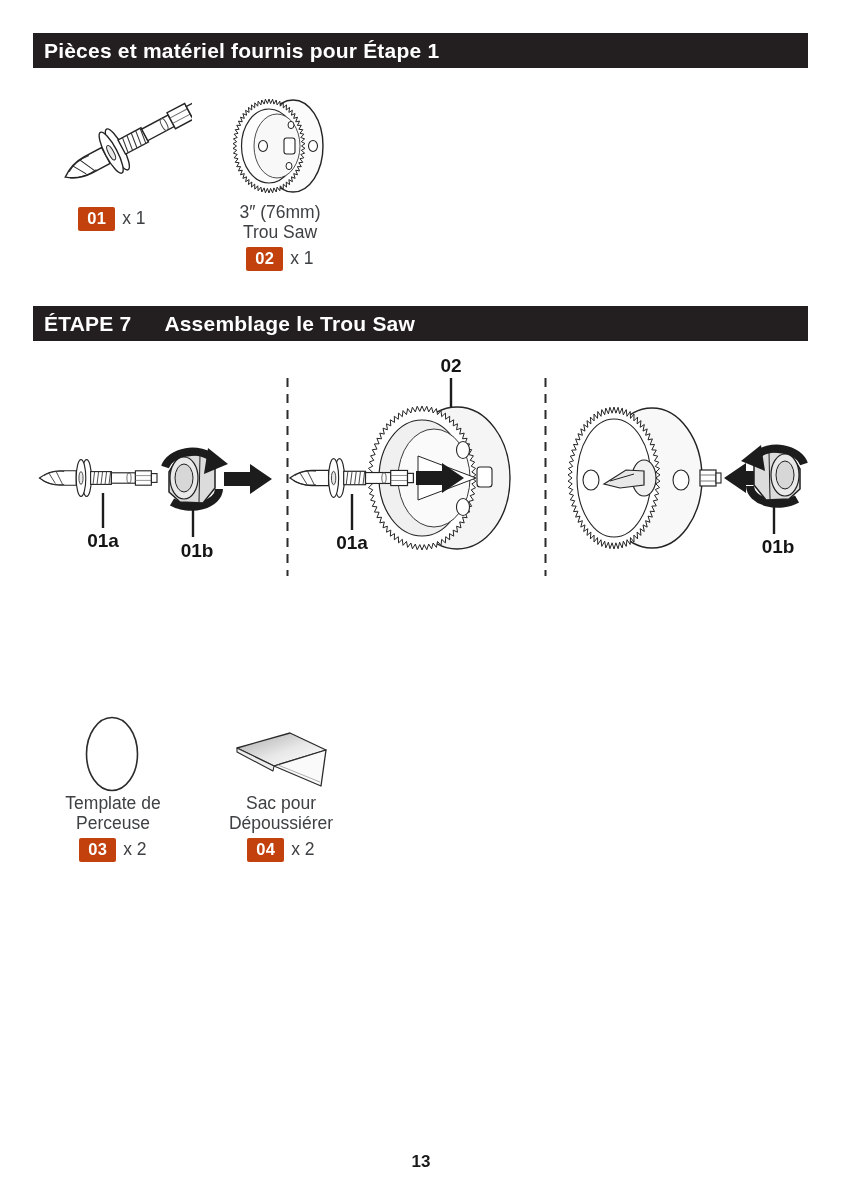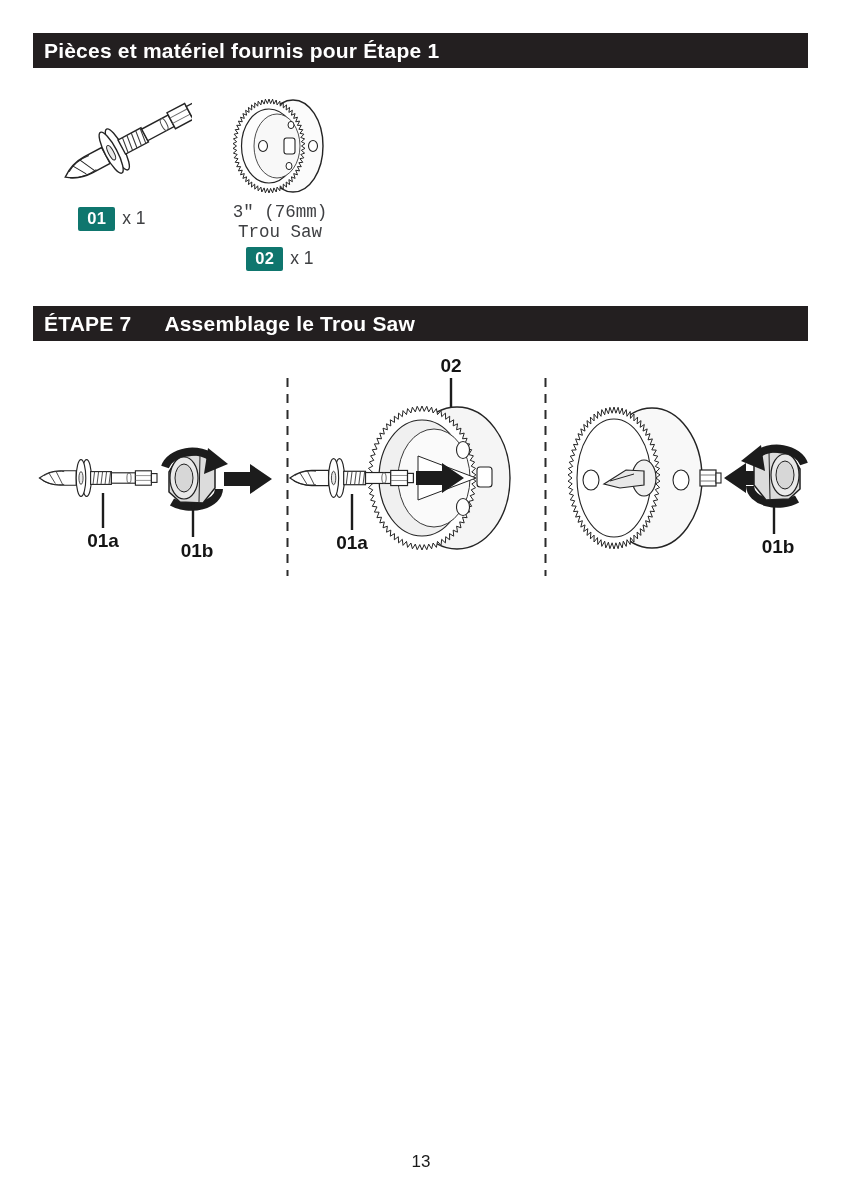--- a/index.html
+++ b/index.html
@@ -13,37 +13,37 @@
     color:#ffffff;font-size:21px;font-weight:bold;line-height:35px;
     padding-left:11px;box-sizing:border-box;letter-spacing:.2px;white-space:nowrap;
   }
   .bar .step-gap{display:inline-block;width:33px;}
   
   .part{position:absolute;width:160px;text-align:center;}
   .illus{display:flex;justify-content:center;align-items:flex-end;}
   .p1 .illus{height:112px;}
   .p2 .illus{height:93px;}
   .pname{font-size:17.5px;line-height:20px;color:#3f4043;}
-  .pname .ln{display:block;min-height:20px;font-family:Liberation Mono, monospace;}
+  .pname .ln{display:block;min-height:20px;}
   .pqty{margin-top:5px;font-size:17.5px;color:#3f4043;}
   .badge{
-    display:inline-block;min-width:37px;background:#0f766e;color:#ffffff;
+    display:inline-block;min-width:37px;background:#c2410c;color:#ffffff;
     font-weight:bold;font-size:16.5px;text-align:center;padding:2px 0 3px;
     border-radius:2px;letter-spacing:.5px;
   }
   .qty{margin-left:2px;}
   
   .diagram{position:absolute;left:30px;top:350px;}
   svg text.dlabel{
     font-family:"Liberation Sans",sans-serif;font-weight:bold;font-size:19px;
     fill:#141414;text-anchor:middle;
   }
   .pagenum{
     position:absolute;left:0;top:1152px;width:100%;text-align:center;
-    font-size:17px;font-weight:normal;color:#1a1a1a;
+    font-size:17px;font-weight:bold;color:#1a1a1a;
   }
 </style>
 </head>
 <body>
 
 <div class="page">
 
   <svg width="0" height="0" style="position:absolute" aria-hidden="true">
     <defs>
       <linearGradient id="bagGrad" x1="0" y1="0" x2="1" y2="1">
@@ -176,17 +176,50 @@
         <rect x="686" y="123" width="5" height="10" fill="#ffffff" stroke="#242424" stroke-width="1.1"></rect>
         <use href="#arrowRight" transform="translate(742,128) scale(-1,1)"></use>
         <use href="#nutAsm" transform="translate(747,126) scale(-1,1)"></use>
         <line x1="744" y1="150" x2="744" y2="184" stroke="#1c1c1c" stroke-width="2.4"></line>
         <text class="dlabel" x="748" y="203">01b</text>
       </g>
     </svg>
   </div>
 
 
-
+  <div class="part p2" style="left:33px;top:700px">
+    <div class="illus">
+      <svg width="60" height="78" viewBox="0 0 60 78">
+        <ellipse cx="29" cy="39" rx="25.5" ry="36.5" fill="#ffffff" stroke="#2b2b2b" stroke-width="1.6"></ellipse>
+      </svg>
+    </div>
+    <div class="pname">
+      <span class="ln">Template de</span>
+      <span class="ln">Perceuse</span>
+    </div>
+    <div class="pqty">
+      <span class="badge">03</span>
+      <span class="qty">x 2</span>
+    </div>
+  </div>
+
+  <div class="part p2" style="left:200px;top:700px;width:162px">
+    <div class="illus">
+      <svg width="95" height="62" viewBox="0 0 95 62">
+        <polygon points="3,17 56,2 92,19 40,35" fill="url(#bagGrad)" stroke="#2b2b2b" stroke-width="1.3" stroke-linejoin="round"></polygon>
+        <polygon points="40,35 92,19 87,55" fill="#fafafa" stroke="#2b2b2b" stroke-width="1.3" stroke-linejoin="round"></polygon>
+        <polygon points="3,17 40,35 39,40 3,21" fill="#ededed" stroke="#2b2b2b" stroke-width="1.1" stroke-linejoin="round"></polygon>
+        <path d="M44,34 L86,51" stroke="#9a9a9a" stroke-width="0.8" fill="none"></path>
+      </svg>
+    </div>
+    <div class="pname">
+      <span class="ln">Sac pour</span>
+      <span class="ln">Dépoussiérer</span>
+    </div>
+    <div class="pqty">
+      <span class="badge">04</span>
+      <span class="qty">x 2</span>
+    </div>
+  </div>
 
   <div class="pagenum">13</div>
 
 </div>
 
 </body></html>

